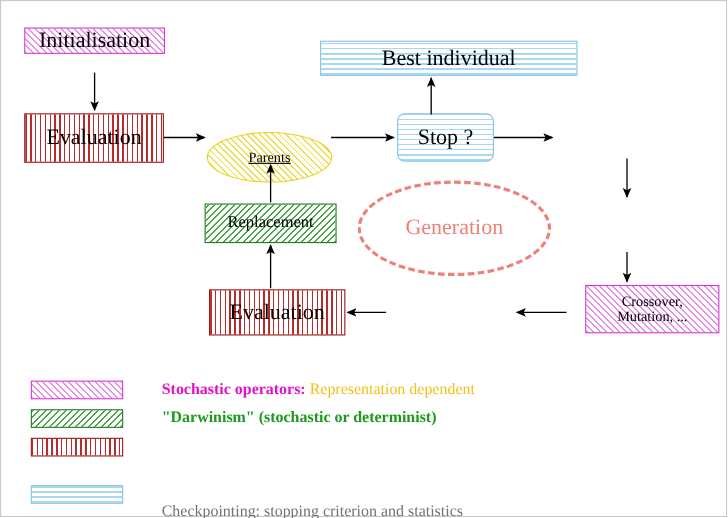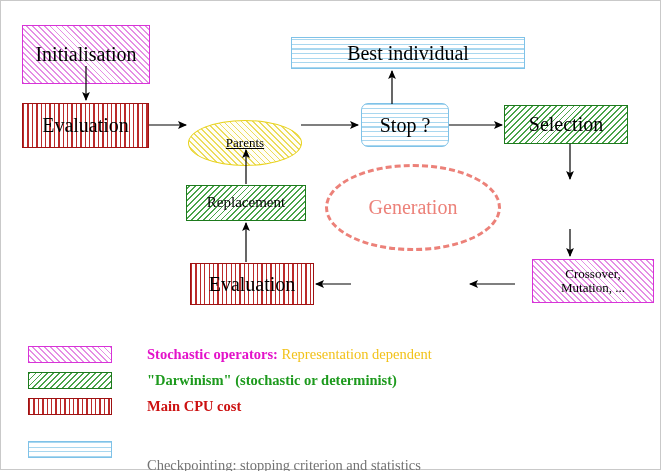--- a/index.html
+++ b/index.html
@@ -97,39 +97,36 @@
       <path d="M515,284 L470,284"></path>
 
       <path d="M351,284 L316,284"></path>
 
       <path d="M246,262 L246,223"></path>
 
       <path d="M246,184 L246,150"></path>
     </g>
   </svg>
 
-  <div class="node hatch-magenta" style="left:22px;top:25px;width:128px;height:59px;font-size:20px;">
+  <div class="node hatch-magenta" style="left:22px;top:25px;width:128px;height:24px;font-size:20px;">
     <span class="lbl">Initialisation</span>
   </div>
 
   <div class="node hatch-red-vert" style="left:22px;top:103px;width:127px;height:45px;font-size:20px;">
     <span class="lbl">Evaluation</span>
   </div>
 
   <div class="node hatch-yellow ellipse" style="left:188px;top:120px;width:114px;height:46px;font-size:13px;text-decoration:underline;">
     <span class="lbl">Parents</span>
   </div>
 
   <div class="node hatch-blue-horiz rounded" style="left:361px;top:103px;width:88px;height:44px;font-size:20px;">
     <span class="lbl">Stop ?</span>
   </div>
 
-  <div class="node hatch-green" style="left:504px;top:105px;width:124px;height:39px;font-size:20px;">
-    <span class="lbl">Selection</span>
-  </div>
 
   <div class="node hatch-blue-horiz" style="left:291px;top:37px;width:234px;height:32px;font-size:20px;">
     <span class="lbl">Best individual</span>
   </div>
 
   <div class="node hatch-green" style="left:186px;top:185px;width:120px;height:36px;font-size:15px;">
     <span class="lbl">Replacement</span>
   </div>
 
   <div class="node ellipse" style="left:325px;top:164px;width:176px;height:87px;font-size:20px;
@@ -157,21 +154,20 @@
     </div>
   </div>
 
   <div class="legend-row" style="left:28px;top:372px;">
     <div class="swatch hatch-green"></div>
     <div class="legend-text lt-green">"Darwinism" (stochastic or determinist)</div>
   </div>
 
   <div class="legend-row" style="left:28px;top:398px;">
     <div class="swatch hatch-red-vert"></div>
-    <div class="legend-text lt-red">Main CPU cost</div>
   </div>
 
   <div class="legend-row" style="left:28px;top:425px;">
     <div class="swatch hatch-blue-horiz"></div>
     <div class="legend-text lt-blue">Checkpointing: stopping criterion and statistics</div>
   </div>
 
 </div>
 
 </body></html>

